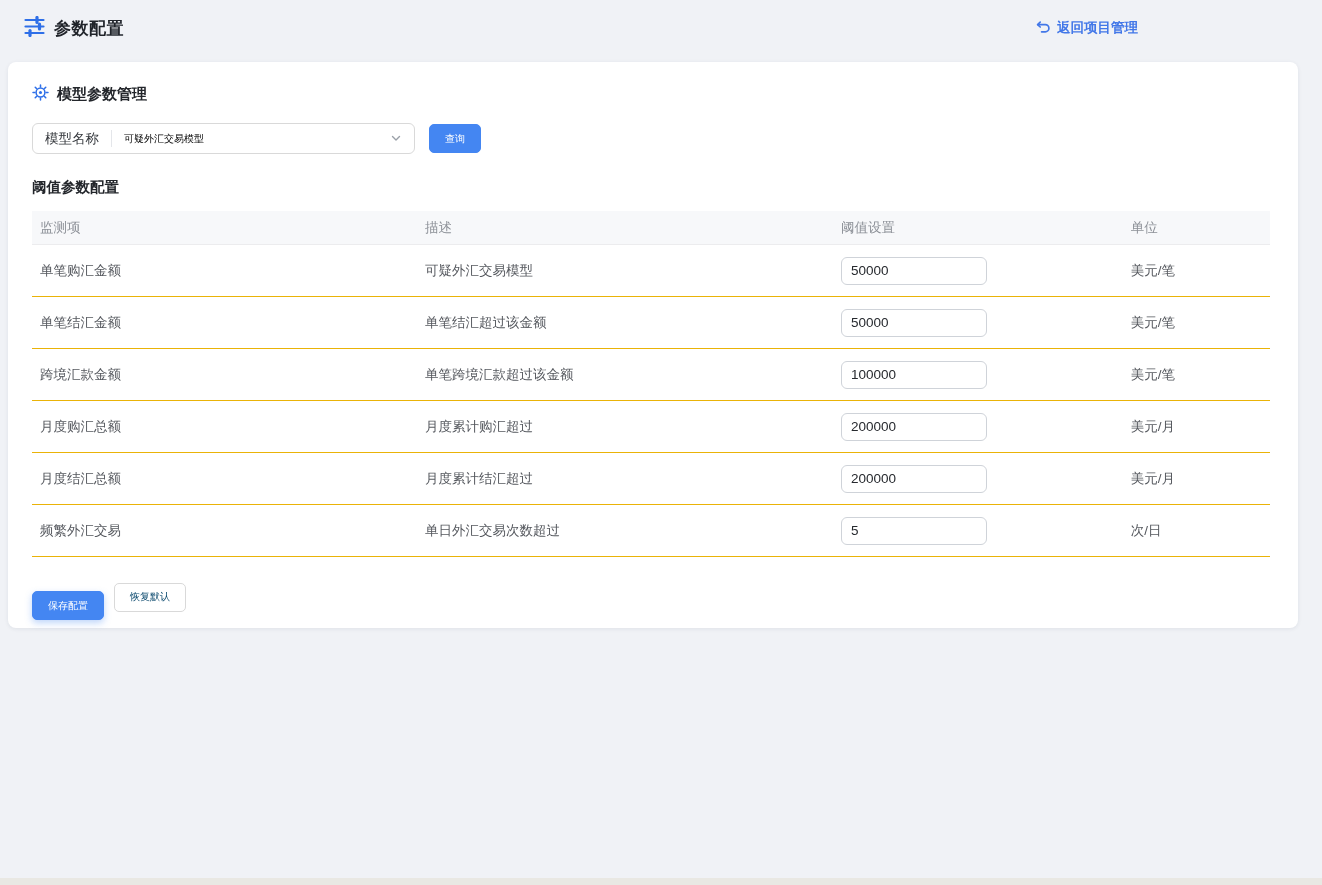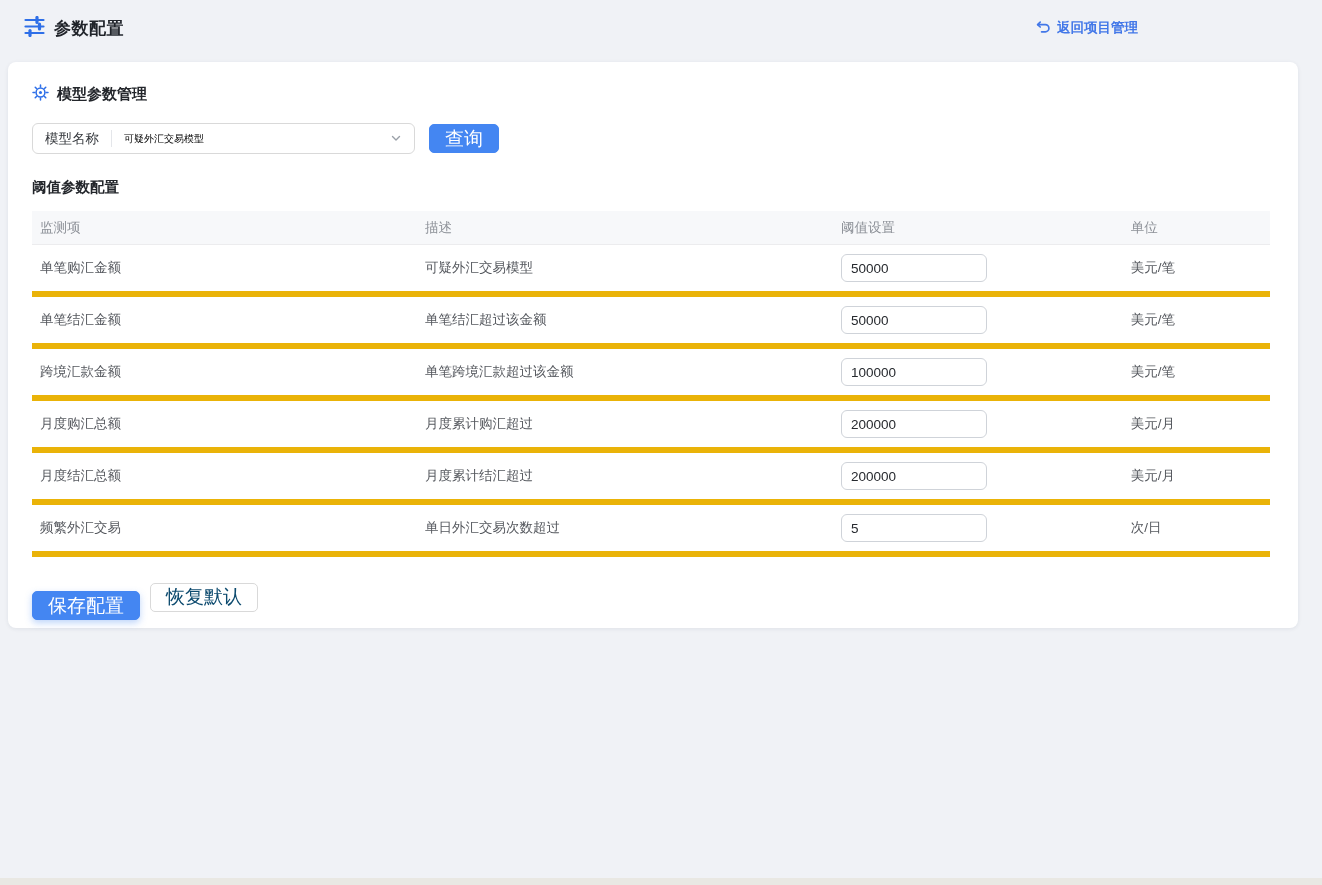--- a/index.html
+++ b/index.html
@@ -45,21 +45,21 @@
     border:1px solid #d9d9d9; border-radius:6px;
     background:#fff; cursor:pointer;
   }
   .select-label { font-size:13.5px; color:#35383d; padding:0 12px; white-space:nowrap; }
   .select-divider { width:1px; height:17px; background:#e4e6ea; }
   .select-value { font-size:10px; color:#000000; padding:0 12px; flex:1; white-space:nowrap; }
   .select-chevron { margin-right:12px; color:#9aa0a8; }
 
   .btn {
     height:29px; padding:0 15px;
-    font-size:19px; border-radius:5px; cursor:pointer;
+    font-size:10px; border-radius:5px; cursor:pointer;
     border:1px solid transparent; font-family:inherit;
     display:inline-flex; align-items:center; justify-content:center;
   }
   .btn-primary {
     background:#4486f2; color:#fff; border-color:#4486f2;
   }
   .btn-primary.shadowed { box-shadow:0 3px 7px rgba(68,134,242,.35);margin-top:17px; }
   .btn-default {
     background:#fff; color:#0c4a6e; border-color:#d9d9d9;
   }
@@ -72,21 +72,21 @@
   .thead, .trow {
     display:grid;
     grid-template-columns:31.1% 33.6% 23.4% 11.9%;
     align-items:center;
   }
   .thead {
     height:34px; background:#f7f8fa;
     color:#8c9097; border-bottom:1px solid #ececee;
   }
   .th, .td { padding-left:8px; }
-  .trow { height:52px; border-bottom:6px solid #eab308; color:#55585e; }
+  .trow { height:52px; border-bottom:1px solid #eab308; color:#55585e; }
   .threshold-input {
     width:146px; height:28px;
     border:1px solid #cfd3d9; border-radius:6px;
     padding:0 9px; font-size:13.5px; color:#26292e;
     font-family:inherit; background:#fff; outline:none;
   }
 
   
   .actions { display:flex; align-items:center; gap:10px; margin-top:17px; }
   .actions .btn { height:29px; }

